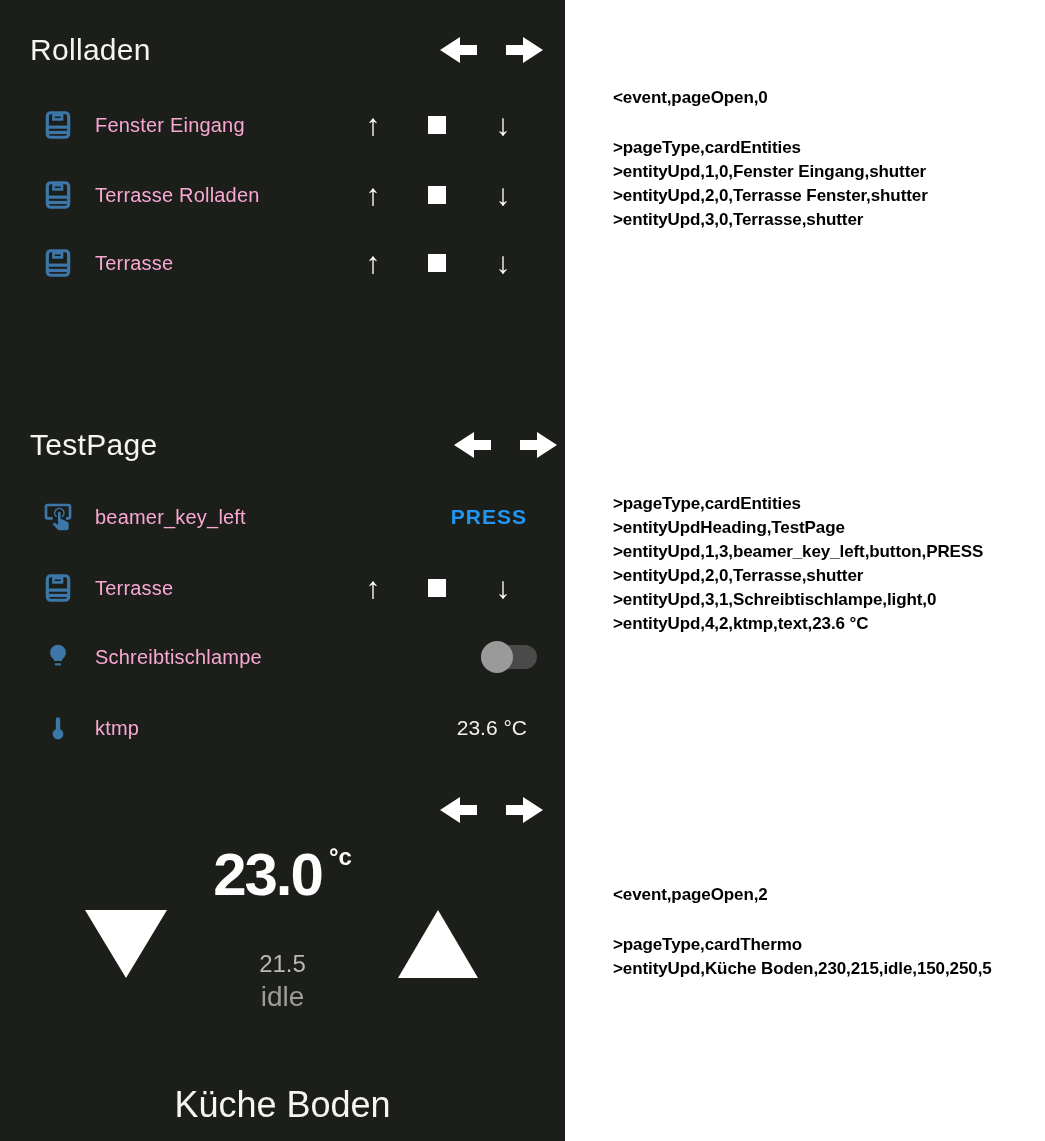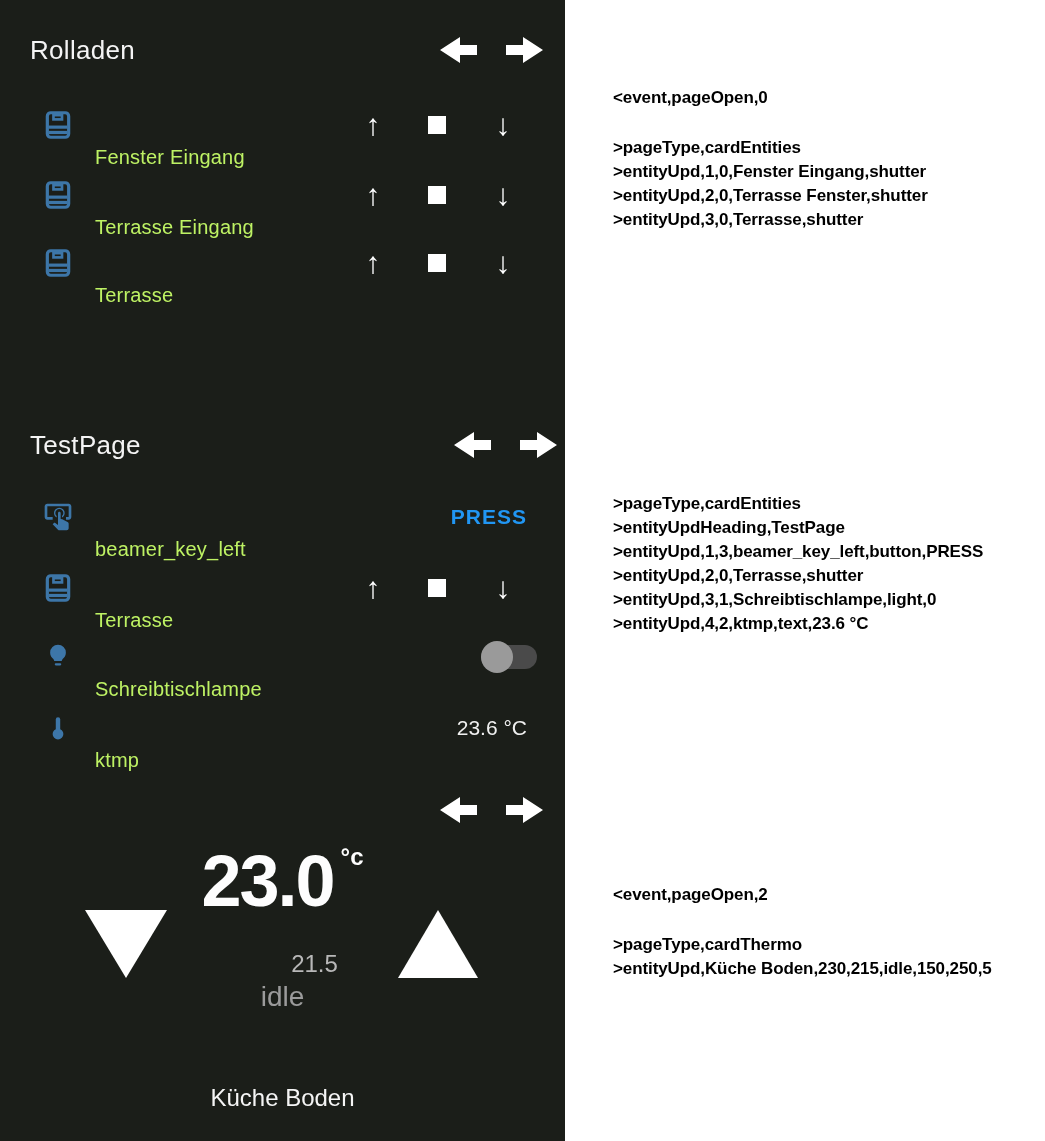--- a/index.html
+++ b/index.html
@@ -8,29 +8,29 @@
 
   
   .panel-column{position:absolute;left:0;top:0;width:565px;height:1141px;background:#1b1e19;}
   .card{position:absolute;left:0;width:565px;}
   #card-rolladen{top:0;height:410px;}
   #card-testpage{top:410px;height:350px;padding-left:14px;}
   #card-thermo{top:760px;height:381px;}
 
   .card-header{position:absolute;left:30px;right:22px;height:44px;display:flex;
                align-items:center;justify-content:space-between;}
-  .card-title{font-size:26px;font-weight:400;color:#f4f4f4;letter-spacing:.3px;}
+  .card-title{font-size:30px;font-weight:400;color:#f4f4f4;letter-spacing:.3px;}
   .nav-arrows{display:flex;gap:29px;align-items:center;margin-left:auto;}
   .nav-arrow{width:37px;height:30px;display:block;cursor:pointer;}
 
   .entity-row{position:absolute;left:0;width:565px;height:56px;}
   .entity-icon{position:absolute;left:41px;top:50%;transform:translateY(-50%);
                width:34px;height:36px;display:flex;align-items:center;justify-content:center;}
   .entity-label{position:absolute;left:95px;top:50%;transform:translateY(-50%);
-                font-size:20px;color:#bef264;letter-spacing:.2px;white-space:nowrap;margin-top:32px;}
+                font-size:20px;color:#f9a8d4;letter-spacing:.2px;white-space:nowrap;}
   .ctl-up,.ctl-down{position:absolute;width:40px;top:50%;transform:translateY(-50%);
                     text-align:center;font-size:30px;line-height:1;color:#ffffff;cursor:pointer;}
   .ctl-up{left:353px;}
   .ctl-down{left:483px;}
   .ctl-stop{position:absolute;left:428px;top:50%;transform:translateY(-50%);
             width:18px;height:18px;background:#ffffff;cursor:pointer;}
   .press-label{position:absolute;right:38px;top:50%;transform:translateY(-50%);
                font-size:21px;font-weight:600;letter-spacing:1px;color:#2196f3;cursor:pointer;}
   .value-label{position:absolute;right:38px;top:50%;transform:translateY(-50%);
                font-size:21px;color:#f0f0f0;white-space:nowrap;}
@@ -39,34 +39,34 @@
   .toggle{position:absolute;right:28px;top:50%;transform:translateY(-50%);
           width:56px;height:24px;cursor:pointer;}
   .toggle-track{position:absolute;left:0;top:0;width:56px;height:24px;border-radius:12px;
                 background:#4a4a4a;}
   .toggle-knob{position:absolute;left:0;top:-4px;width:32px;height:32px;border-radius:50%;
                background:#9a9a9a;}
 
   
   .thermo-temp{position:absolute;left:0;top:85px;width:565px;display:flex;
                justify-content:center;align-items:flex-start;}
-  .temp-value{font-size:72px;font-weight:bold;line-height:1;color:#fdfdfd;letter-spacing:-2px;}
+  .temp-value{font-size:60px;font-weight:bold;line-height:1;color:#fdfdfd;letter-spacing:-2px;}
   .temp-unit{font-size:24px;font-weight:bold;color:#fdfdfd;margin-left:7px;margin-top:-2px;}
   .btn-temp-down{position:absolute;left:85px;top:150px;width:0;height:0;cursor:pointer;
                  border-left:41px solid transparent;border-right:41px solid transparent;
                  border-top:68px solid #ffffff;}
   .btn-temp-up{position:absolute;left:398px;top:150px;width:0;height:0;cursor:pointer;
                border-left:40px solid transparent;border-right:40px solid transparent;
                border-bottom:68px solid #ffffff;}
   .thermo-target{position:absolute;left:0;top:190px;width:565px;text-align:center;
-                 font-size:24px;color:#b8b8b8;padding-left:32px;}
+                 font-size:24px;color:#b8b8b8;}
   .thermo-state{position:absolute;left:0;top:221px;width:565px;text-align:center;
                 font-size:28px;color:#9b9b9b;}
   .thermo-name{position:absolute;left:0;top:324px;width:565px;text-align:center;
-               font-size:24px;color:#f5f5f5;}
+               font-size:36px;color:#f5f5f5;}
 
   
   .log-block{position:absolute;left:613px;font-size:17px;line-height:24px;font-weight:bold;
              color:#000;white-space:nowrap;letter-spacing:-0.1px;}
   #log-0{top:86px;} #log-1{top:466px;} #log-2{top:883px;}
   .log-lines{margin-top:26px;}
 
   svg{display:block;}
 </style>
 </head>
@@ -110,21 +110,21 @@
         <span class="entity-icon">
           <svg viewBox="0 0 24 24" width="32" height="34">
               <g fill="none" stroke="#3d76a8" stroke-width="2.4">
                 <rect x="4" y="2.8" width="16" height="18.4" rx="2.6"></rect>
                 <rect x="8.6" y="4.6" width="6.4" height="3.2" stroke-width="2"></rect>
                 <line x1="5" y1="13.6" x2="19" y2="13.6"></line>
                 <line x1="5" y1="17.6" x2="19" y2="17.6"></line>
               </g>
             </svg>
         </span>
-        <span class="entity-label">Terrasse Eingang</span>
+        <span class="entity-label">Terrasse Rolladen</span>
         <span class="ctl-up">↑</span>
         <span class="ctl-stop"></span>
         <span class="ctl-down">↓</span>
       </div>
 
       <div class="entity-row" style="top:235px;">
         <span class="entity-icon">
           <svg viewBox="0 0 24 24" width="32" height="34">
               <g fill="none" stroke="#3d76a8" stroke-width="2.4">
                 <rect x="4" y="2.8" width="16" height="18.4" rx="2.6"></rect>

